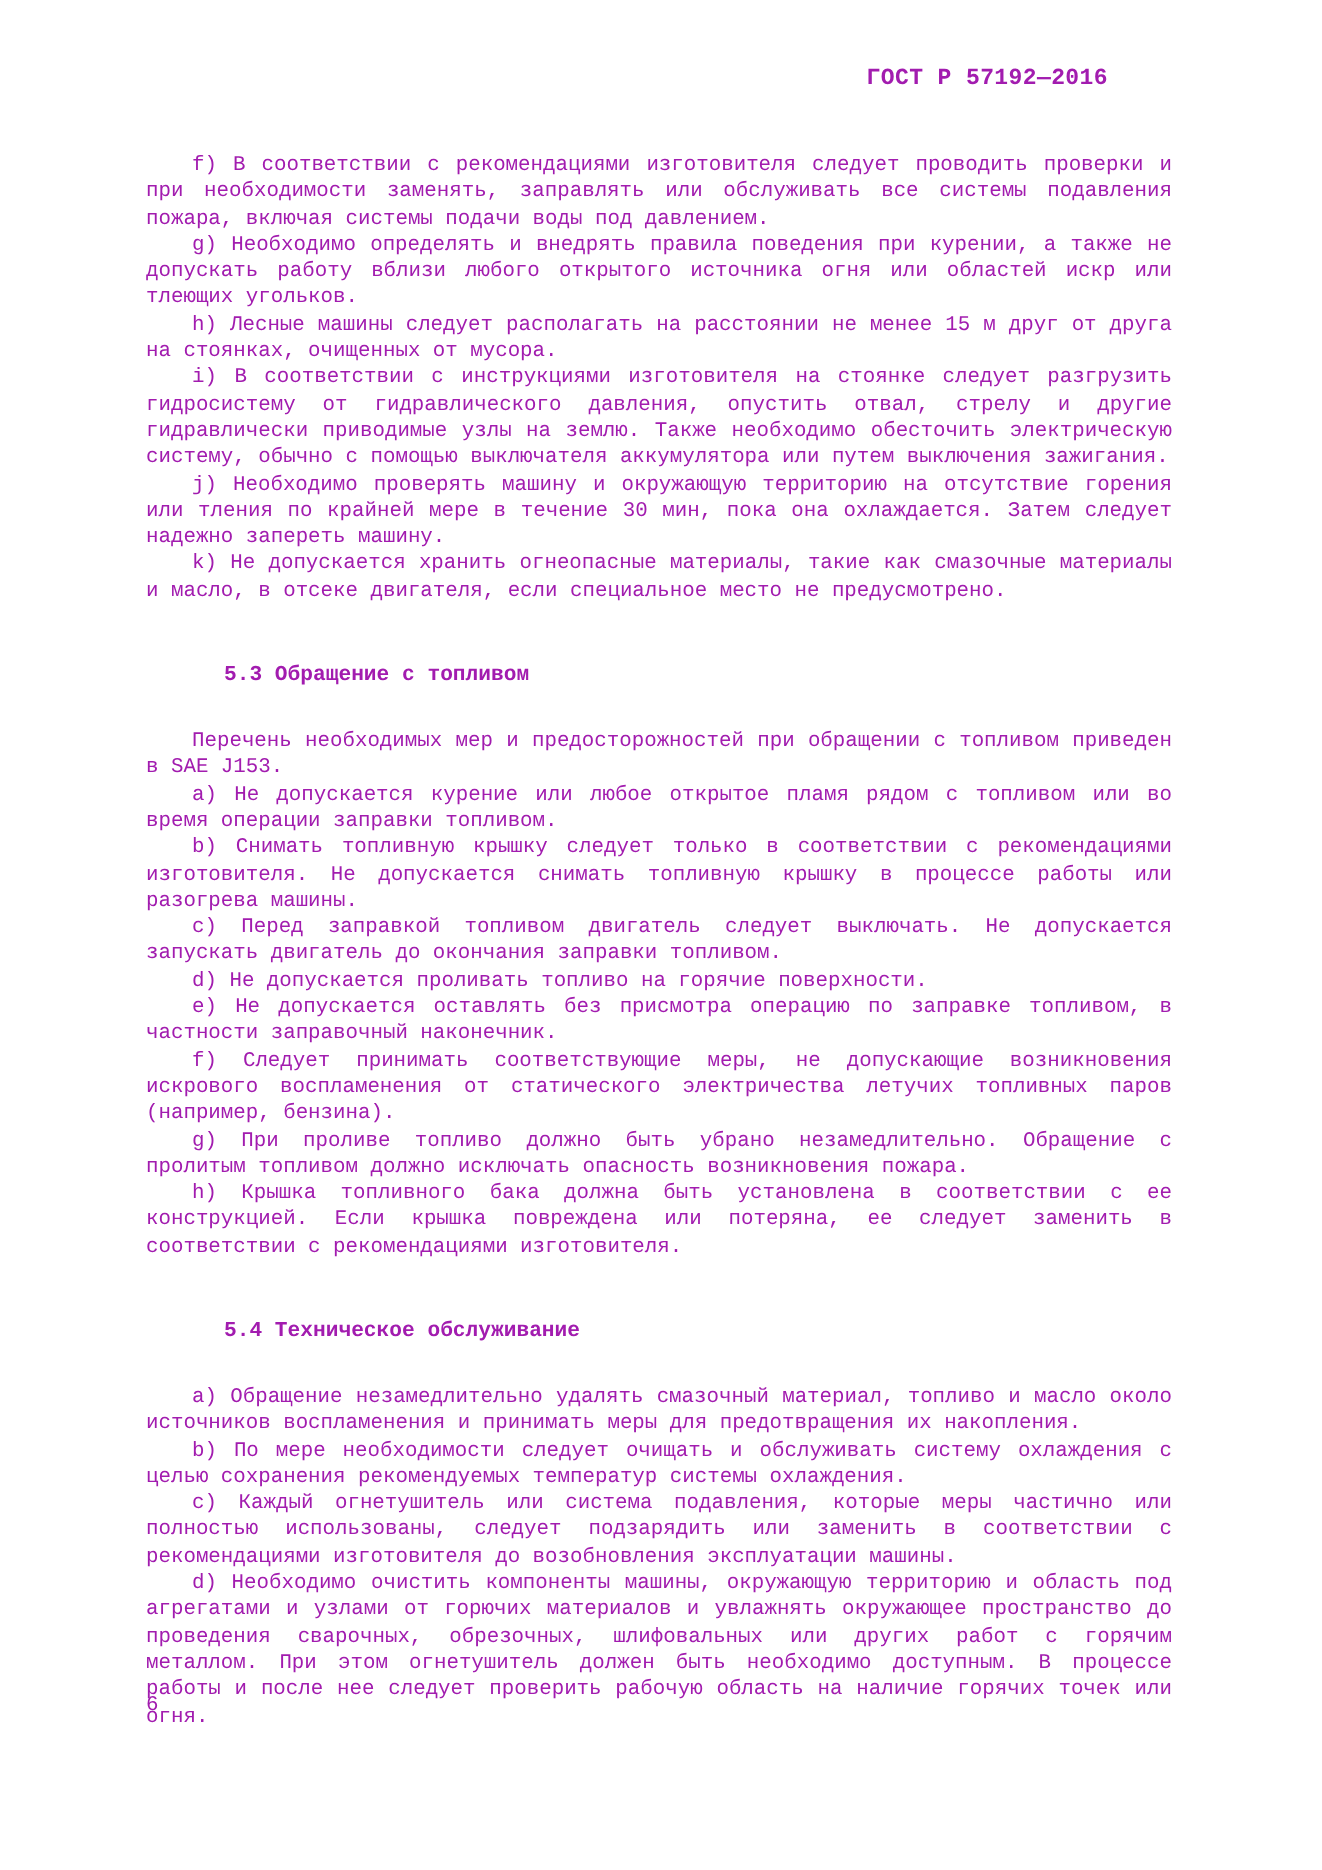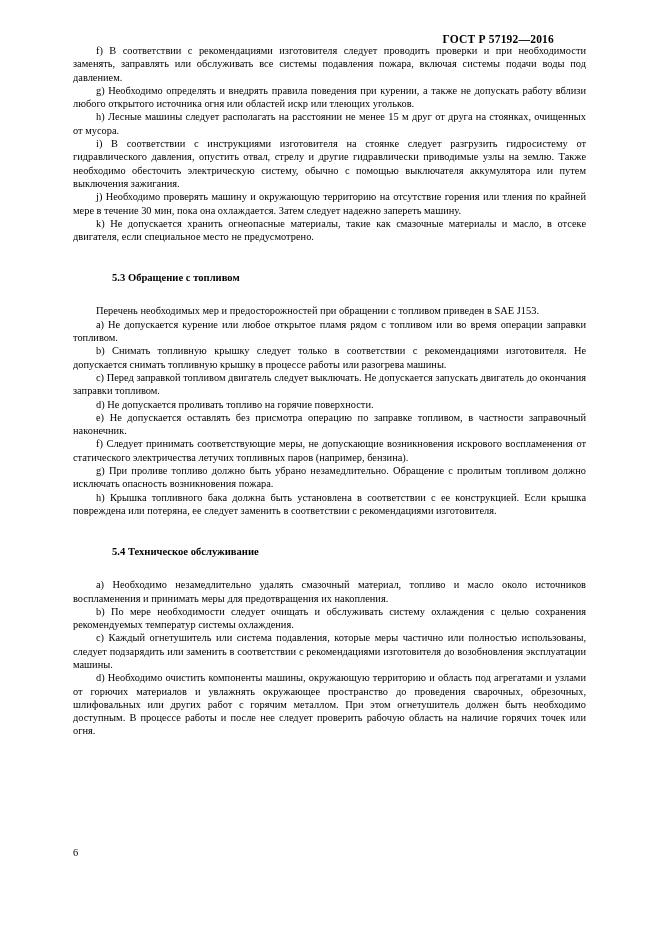--- a/index.html
+++ b/index.html
@@ -5,36 +5,36 @@
   html, body {
     margin: 0;
     padding: 0;
     background: #ffffff;
   }
   .page {
     position: relative;
     width: 599px;
     height: 935px;
     background: #ffffff;
-    font-family: Liberation Serif, serif;
-    color: #000000;
+    font-family: Liberation Mono, monospace;
+    color: #a21caf;
     box-sizing: border-box;
   }
   .header {
     position: absolute;
     top: 33px;
     right: 45px;
     font-size: 11.5px;
     font-weight: bold;
     letter-spacing: 0.2px;
   }
   .content {
     position: absolute;
     left: 73px;
-    top: 44px;
+    top: 77px;
     width: 513px;
   }
   p.para {
     margin: 0 0 0 0;
     font-size: 10.4px;
     line-height: 13.3px;
     text-align: justify;
     text-indent: 23px;
     hyphens: auto;
   }
@@ -75,21 +75,21 @@
       <p class="para">b) Снимать топливную крышку следует только в соответствии с рекомендациями изготовителя. Не допускается снимать топливную крышку в процессе работы или разогрева машины.</p>
       <p class="para">c) Перед заправкой топливом двигатель следует выключать. Не допускается запускать двигатель до окончания заправки топливом.</p>
       <p class="para">d) Не допускается проливать топливо на горячие поверхности.</p>
       <p class="para">e) Не допускается оставлять без присмотра операцию по заправке топливом, в частности заправочный наконечник.</p>
       <p class="para">f) Следует принимать соответствующие меры, не допускающие возникновения искрового воспламенения от статического электричества летучих топливных паров (например, бензина).</p>
       <p class="para">g) При проливе топливо должно быть убрано незамедлительно. Обращение с пролитым топливом должно исключать опасность возникновения пожара.</p>
       <p class="para">h) Крышка топливного бака должна быть установлена в соответствии с ее конструкцией. Если крышка повреждена или потеряна, ее следует заменить в соответствии с рекомендациями изготовителя.</p>
       <div class="sp-before-head"></div>
       <h2 class="section">5.4 Техническое обслуживание</h2>
       <div class="sp-after-head"></div>
-      <p class="para">a) Необходимо незамедлительно удалять смазочный материал, топливо и масло около источников воспламенения и принимать меры для предотвращения их накопления.</p>
+      <p class="para">a) Обращение незамедлительно удалять смазочный материал, топливо и масло около источников воспламенения и принимать меры для предотвращения их накопления.</p>
       <p class="para">b) По мере необходимости следует очищать и обслуживать систему охлаждения с целью сохранения рекомендуемых температур системы охлаждения.</p>
       <p class="para">c) Каждый огнетушитель или система подавления, которые меры частично или полностью использованы, следует подзарядить или заменить в соответствии с рекомендациями изготовителя до возобновления эксплуатации машины.</p>
       <p class="para">d) Необходимо очистить компоненты машины, окружающую территорию и область под агрегатами и узлами от горючих материалов и увлажнять окружающее пространство до проведения сварочных, обрезочных, шлифовальных или других работ с горячим металлом. При этом огнетушитель должен быть необходимо доступным. В процессе работы и после нее следует проверить рабочую область на наличие горячих точек или огня.</p>
     </div>
 
   <div class="footer">6</div>
 
 </div>
 
 </body></html>

